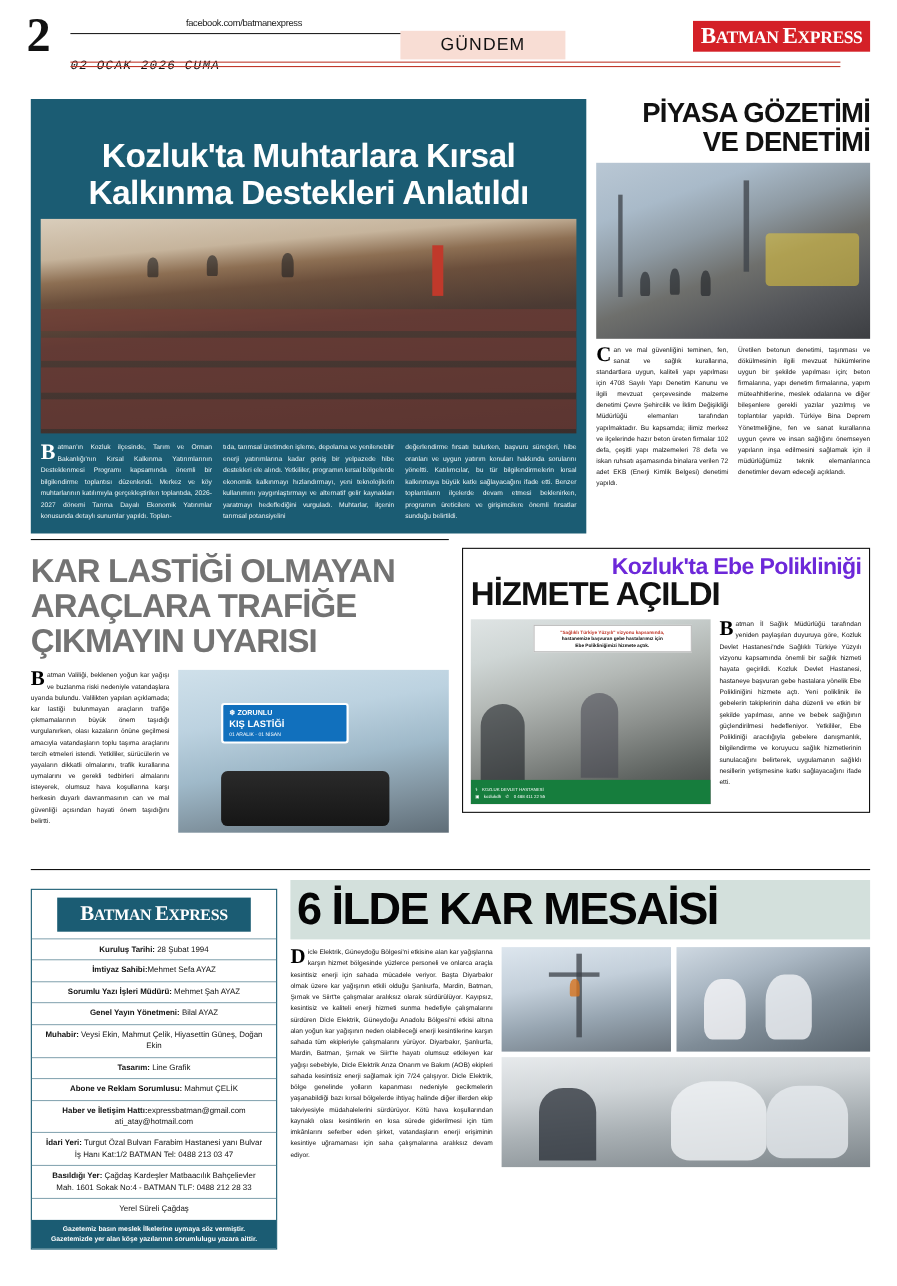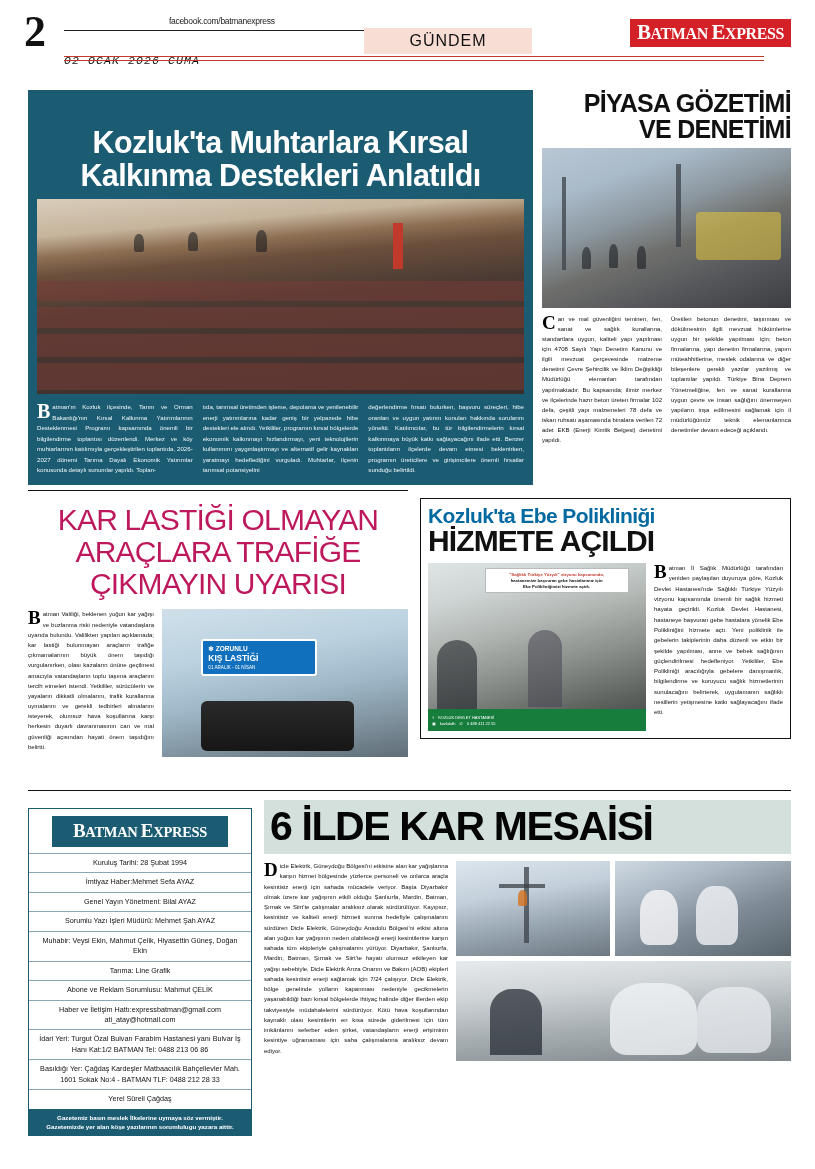--- a/index.html
+++ b/index.html
@@ -36,21 +36,21 @@
   .rule-red {
     position: absolute; left: 40px; top: 42px; width: 700px;
     border-top: 1.6px solid #c0392b;
   }
   .rule-red2 {
     position: absolute; left: 40px; top: 45.5px; width: 700px;
     border-top: 0.8px solid #c0392b;
   }
   .section-tag {
     position: absolute; left: 340px; top: 14px;
-    width: 168px; height: 26px;
+    width: 150px; height: 26px;
     background: #f8ddd4;
     display: flex; align-items: center; justify-content: center;
     font-size: 16px; letter-spacing: 1px; color: #111;
     font-family: "Liberation Sans", sans-serif;
   }
   .brand-box {
     position: absolute; right: 0; top: 5px;
     background: #d42027; padding: 3px 7px 4px 7px;
   }
   .brand-text {
@@ -108,22 +108,22 @@
     float: left; font-size: 19px; line-height: 0.85; font-weight: 700;
     padding: 1px 2px 0 0; color: #000; font-family: "Liberation Serif", serif;
   }
 
   
   .hr-blk { position: absolute; border-top: 1.4px solid #111; }
 
   
   .story3 { position: absolute; left: 4px; top: 414px; width: 380px; }
   .s3-head {
-    font-weight: 400; font-size: 30px; line-height: 1.06;
-    letter-spacing: -0.8px; text-align: center; color: #be185d;
+    font-weight: 700; font-size: 30px; line-height: 1.06;
+    letter-spacing: -0.8px; text-align: left; color: #737373;
     padding-bottom: 10px;
   }
   .s3-body { display: flex; gap: 8px; }
   .s3-text { width: 126px; font-size: 6.0px; line-height: 1.7; text-align: justify; color: #111; }
   .s3-photo {
     flex: 1; height: 148px; position: relative; overflow: hidden;
     background: linear-gradient(170deg,#cfe0ea 0%,#bcd2e0 30%,#9fb9c9 55%,#7d8f9b 80%,#5f6d77 100%);
   }
   .sign {
     position: absolute; left: 16%; top: 20%;
@@ -140,21 +140,21 @@
     border-radius: 6px;
   }
 
   
   .story4 {
     position: absolute; left: 396px; top: 408px; width: 371px;
     border: 1.3px solid #111; padding: 6px 7px 7px 7px;
   }
   .s4-head1 {
     font-weight: 700; font-size: 21px; line-height: 1.0;
-    letter-spacing: -0.6px; color: #0369a1;
+    letter-spacing: -0.6px; color: #6d28d9; text-align: right;
   }
   .s4-head2 {
     font-weight: 700; font-size: 30px; line-height: 1.0;
     letter-spacing: -0.9px; color: #111; padding-bottom: 7px;
   }
   .s4-body { display: flex; gap: 8px; }
   .s4-photo {
     width: 218px; height: 168px; position: relative; overflow: hidden;
     background: linear-gradient(165deg,#dfe4e4 0%,#cfd6d5 18%,#b3b8b5 38%,#8b8f8c 60%,#5e6360 82%,#3f4341 100%);
   }
@@ -184,21 +184,21 @@
   }
   .imp-brand span {
     color: #fff; font-weight: 700; font-size: 19px;
     font-family: "Liberation Serif", serif; letter-spacing: -0.3px;
   }
   .imp-brand span .sm { font-size: 14.5px; }
   .imp-row {
     border-top: 1px solid #8aa8b4; padding: 4px 10px;
     text-align: center; font-size: 7.2px; line-height: 1.45; color: #111;
   }
-  .imp-row b { font-weight: 400; margin-top: 16px; }
+  .imp-row b { font-weight: 700; margin-top: 16px; }
   .imp-foot {
     background: #1b5c73; color: #fff; text-align: center;
     font-size: 6.2px; line-height: 1.5; padding: 4px 8px; font-weight: 700;
   }
 
   
   .story5 { position: absolute; left: 240px; top: 710px; width: 527px; }
   .s5-headwrap { background: #d3e0dc; padding: 6px 4px 8px 6px; }
   .s5-head {
     font-weight: 700; font-size: 41px; line-height: 0.98;
@@ -331,28 +331,28 @@
     </div>
 
     <div class="hr-blk" style="left:4px; top:700px; width:763px;"></div>
 
     <div class="imprint">
       <div class="imp-brand">
         <span><span>B</span><span class="sm">ATMAN </span><span>E</span><span class="sm">XPRESS</span></span>
       </div>
       <div id="imprint-rows">
           <div class="imp-row"><b>Kuruluş Tarihi:</b><span> 28 Şubat 1994</span></div>
-          <div class="imp-row"><b>İmtiyaz Haber:</b><span>Mehmet Sefa AYAZ</span></div>
+          <div class="imp-row"><b>İmtiyaz Sahibi:</b><span>Mehmet Sefa AYAZ</span></div>
+          <div class="imp-row"><b>Sorumlu Yazı İşleri Müdürü:</b><span> Mehmet Şah AYAZ</span></div>
           <div class="imp-row"><b>Genel Yayın Yönetmeni:</b><span> Bilal AYAZ</span></div>
-          <div class="imp-row"><b>Sorumlu Yazı İşleri Müdürü:</b><span> Mehmet Şah AYAZ</span></div>
           <div class="imp-row"><b>Muhabir:</b><span> Veysi Ekin, Mahmut Çelik, Hiyasettin Güneş, Doğan Ekin</span></div>
-          <div class="imp-row"><b>Tarıma:</b><span> Line Grafik</span></div>
+          <div class="imp-row"><b>Tasarım:</b><span> Line Grafik</span></div>
           <div class="imp-row"><b>Abone ve Reklam Sorumlusu:</b><span> Mahmut ÇELİK</span></div>
           <div class="imp-row"><b>Haber ve İletişim Hattı:</b><span>expressbatman@gmail.com ati_atay@hotmail.com</span></div>
-          <div class="imp-row"><b>İdari Yeri:</b><span> Turgut Özal Bulvarı Farabim Hastanesi yanı Bulvar İş Hanı Kat:1/2 BATMAN Tel: 0488 213 06 86</span></div>
+          <div class="imp-row"><b>İdari Yeri:</b><span> Turgut Özal Bulvarı Farabim Hastanesi yanı Bulvar İş Hanı Kat:1/2 BATMAN Tel: 0488 213 03 47</span></div>
           <div class="imp-row"><b>Basıldığı Yer:</b><span> Çağdaş Kardeşler Matbaacılık Bahçelievler Mah. 1601 Sokak No:4  -  BATMAN TLF: 0488 212 28 33</span></div>
           <div class="imp-row"><b></b><span>Yerel Süreli Çağdaş</span></div>
         </div>
       <div class="imp-foot">
         <div>Gazetemiz basın meslek İlkelerine uymaya söz vermiştir.</div>
         <div>Gazetemizde yer alan köşe yazılarının sorumlulugu yazara aittir.</div>
       </div>
     </div>
 
     <div class="story5">

